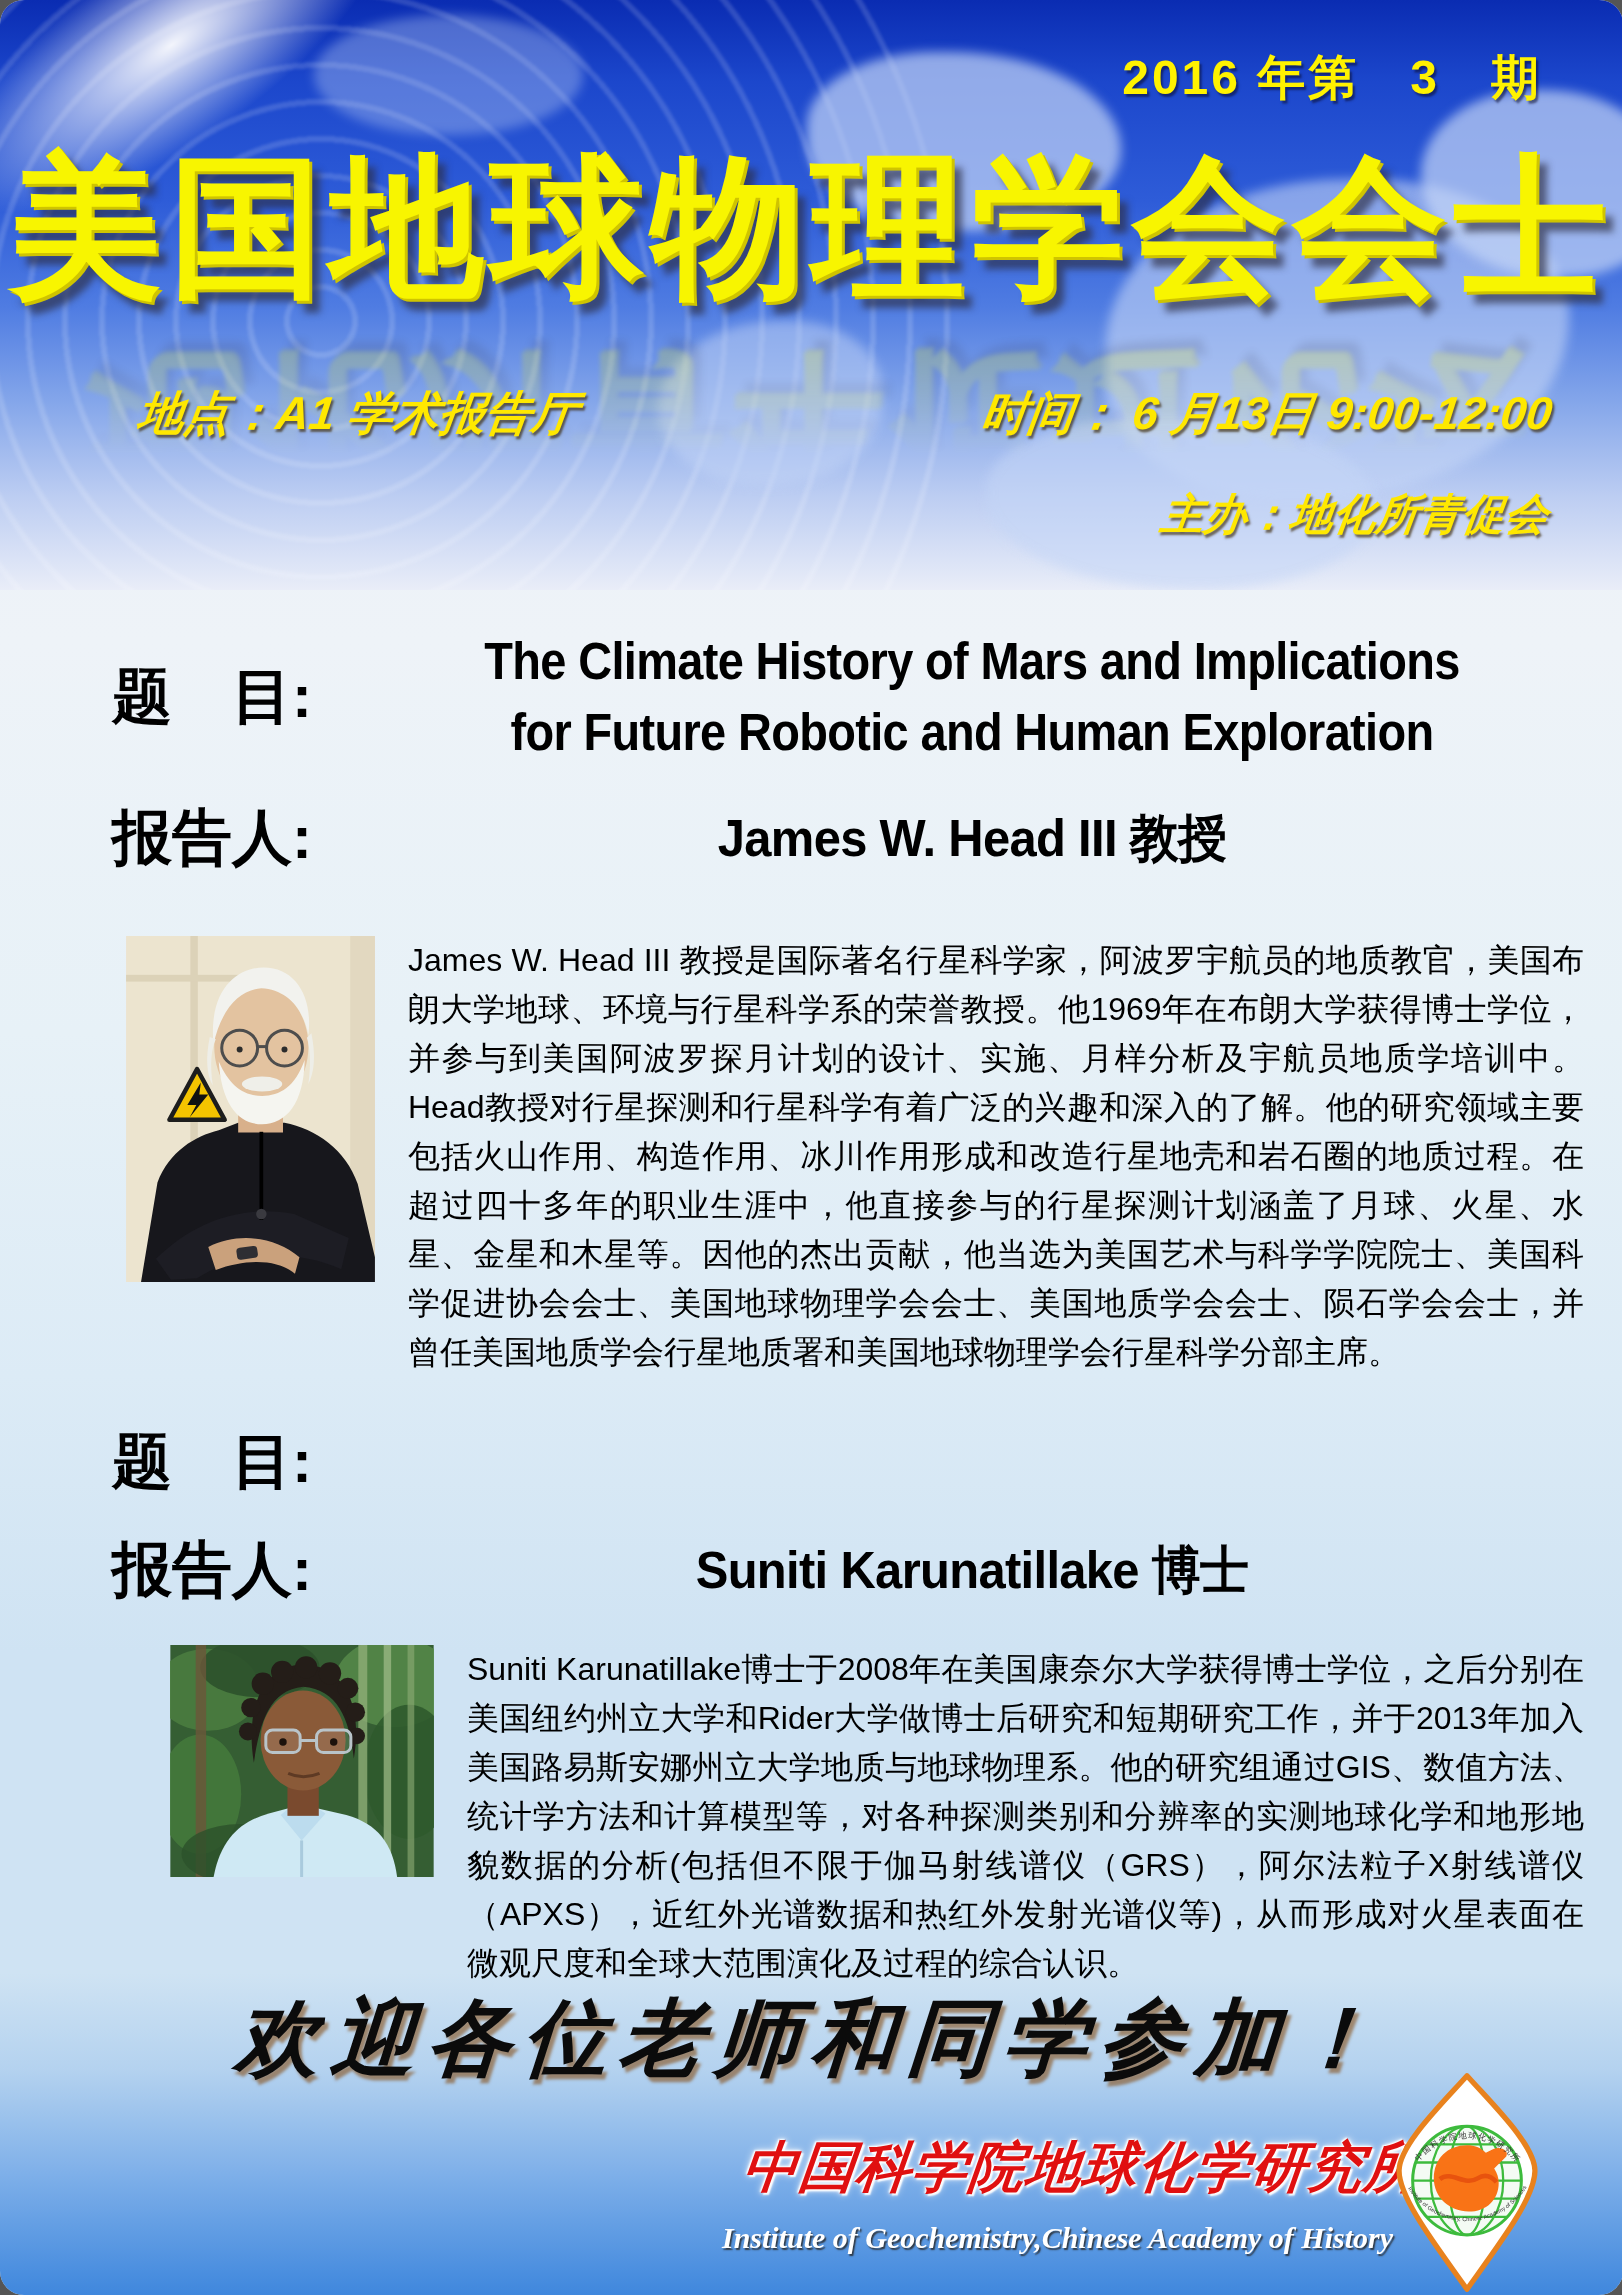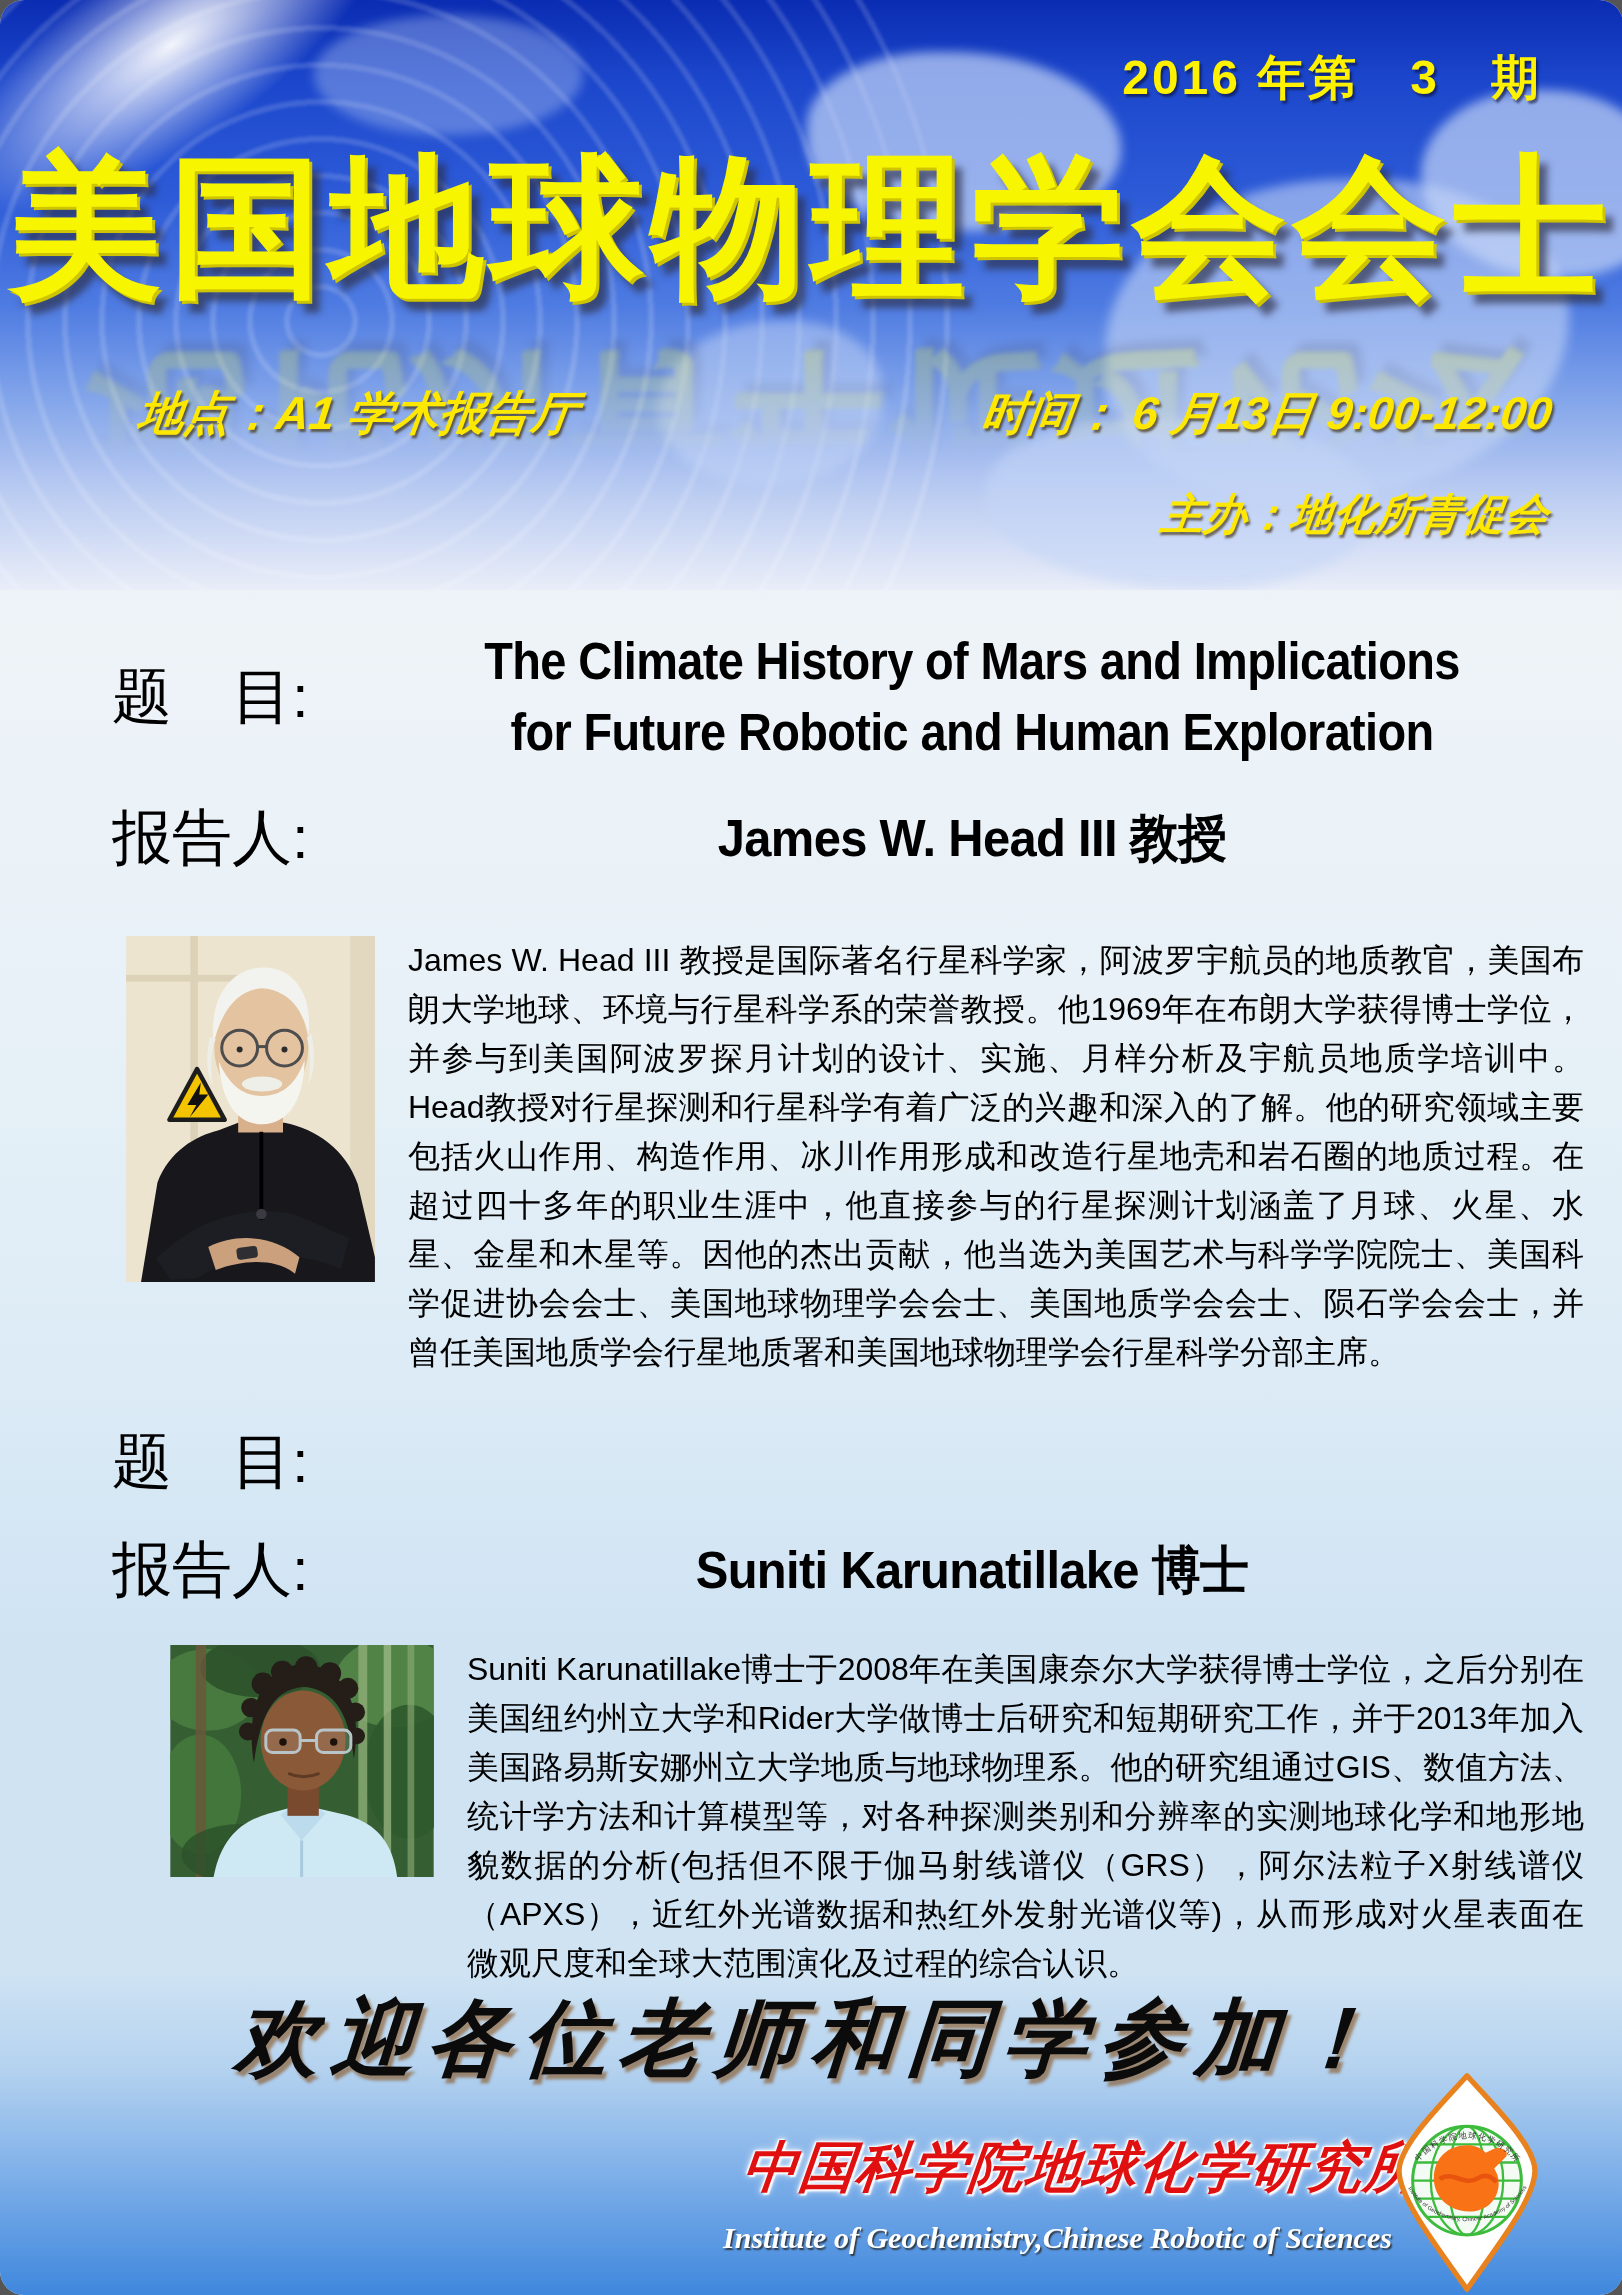--- a/index.html
+++ b/index.html
@@ -55,21 +55,21 @@
     text-shadow:2.2px 3px 2.2px rgba(55,35,0,.65);transform:skewX(-7deg);
   }
   .host-line{
     position:absolute;top:486px;right:75px;
     font-size:43px;font-weight:bold;font-style:italic;color:#ffe800;
     text-shadow:2.2px 3px 2.2px rgba(55,35,0,.65);transform:skewX(-7deg);
   }
   
   .row{position:absolute;left:112px;right:45px;display:flex;align-items:center;}
   .label{
-    flex:0 0 254px;font-size:60px;font-weight:400;color:#000;white-space:nowrap;
+    flex:0 0 254px;font-size:60px;font-weight:700;color:#000;white-space:nowrap;
   }
   .row-body{flex:1;text-align:center;}
   .entitle{
     font-size:51px;font-weight:900;color:#000;line-height:1.38;
     letter-spacing:-0.7px;transform:scaleX(.92);transform-origin:center;
   }
   .speaker-name{
     font-size:52px;font-weight:900;color:#000;letter-spacing:-0.7px;
     transform:scaleX(.94);transform-origin:center;
   }
@@ -234,21 +234,21 @@
       </g>
     </svg>
     <div class="bio-text">Suniti Karunatillake博士于2008年在美国康奈尔大学获得博士学位，之后分别在美国纽约州立大学和Rider大学做博士后研究和短期研究工作，并于2013年加入美国路易斯安娜州立大学地质与地球物理系。他的研究组通过GIS、数值方法、统计学方法和计算模型等，对各种探测类别和分辨率的实测地球化学和地形地貌数据的分析(包括但不限于伽马射线谱仪（GRS），阿尔法粒子X射线谱仪（APXS），近红外光谱数据和热红外发射光谱仪等)，从而形成对火星表面在微观尺度和全球大范围演化及过程的综合认识。</div>
   </div>
 
   <div class="bg-footer"></div>
 
   <div class="welcome">欢迎各位老师和同学参加！</div>
 
   <div class="footer-cn">中国科学院地球化学研究所</div>
-  <div class="footer-en">Institute of Geochemistry,Chinese Robotic of Sciences</div>
+  <div class="footer-en">Institute of Geochemistry,Chinese Academy of History</div>
 
   <svg class="logo" viewBox="0 0 212 295">
     <defs>
       <path id="arcTop" d="M36,128 A82,82 0 0 1 176,128"></path>
       <path id="arcBottom" d="M26,152 A92,92 0 0 0 186,152"></path>
       <clipPath id="globeClip">
           <circle cx="106" cy="145" r="72"></circle>
         </clipPath>
     </defs>
     <path d="M106,6 C140,44 196,98 196,132 C196,168 148,230 106,289 C64,230 16,168 16,132 C16,98 72,44 106,6 Z" fill="#ffffff" stroke="#e8821e" stroke-width="7" stroke-linejoin="round"></path>

